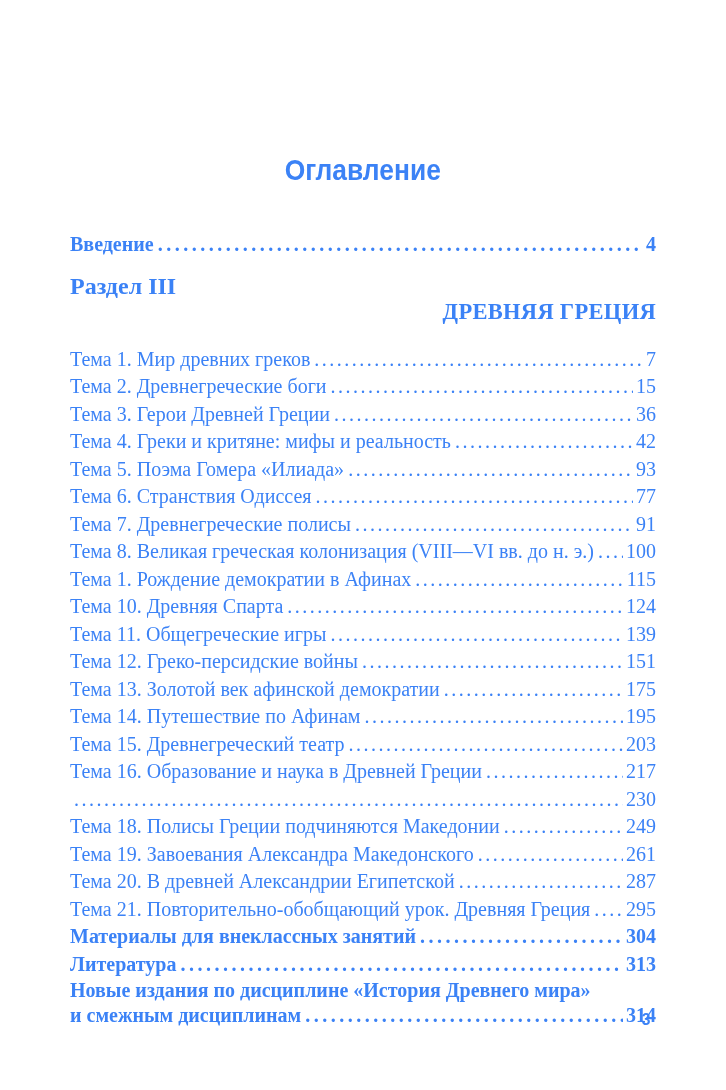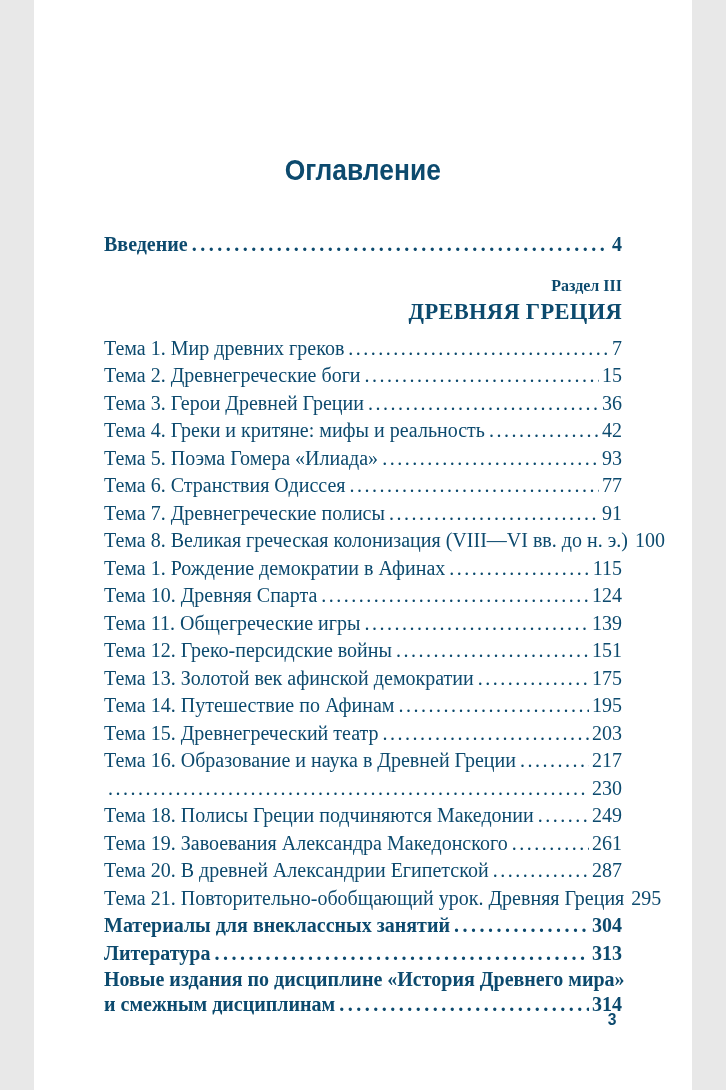--- a/index.html
+++ b/index.html
@@ -1,25 +1,25 @@
 <!DOCTYPE html>
 <html><head>
 <meta charset="utf-8">
 <style>
   * { margin: 0; padding: 0; box-sizing: border-box; }
   html, body { background: #e8e8e8; }
   body { font-family: "Liberation Serif", serif; }
 
   .page {
     position: relative;
-    width: 658px;
+    width: 726px;
     height: 1090px;
     margin: 0 auto;
     background: #ffffff;
-    color: #0c4a6e;
+    color: #3b82f6;
     overflow: hidden;
   }
 
   .content {
     position: absolute;
     left: 70px;
     right: 70px;
     top: 0;
   }
 
@@ -63,34 +63,34 @@
   .dots::after {
     content: "..................................................................................................................................................................";
     letter-spacing: 2.5px;
   }
   .toc-row.bold .dots::after { letter-spacing: 3.5px; }
 
   .toc-page { flex: 0 0 auto; text-align: right; }
 
   .section-label {
     margin-top: 15px;
-    text-align: right;
-    font-weight: bold;
-    font-size: 16px;
+    text-align: left;
+    font-weight: bold;
+    font-size: 24px;
     line-height: 24px;
   }
   .section-name {
     text-align: right;
     font-weight: bold;
     font-size: 22.5px;
     line-height: 27px;
     letter-spacing: 0.3px;
   }
 
-  .toc-list { margin-top: 10px; }
+  .toc-list { margin-top: 21px; }
 
   .folio {
     position: absolute;
     top: 1010px;
     right: 76px;
     font-family: "Liberation Sans", sans-serif;
     font-weight: bold;
     font-size: 17px;
     line-height: 20px;
     transform: scaleX(0.92);

